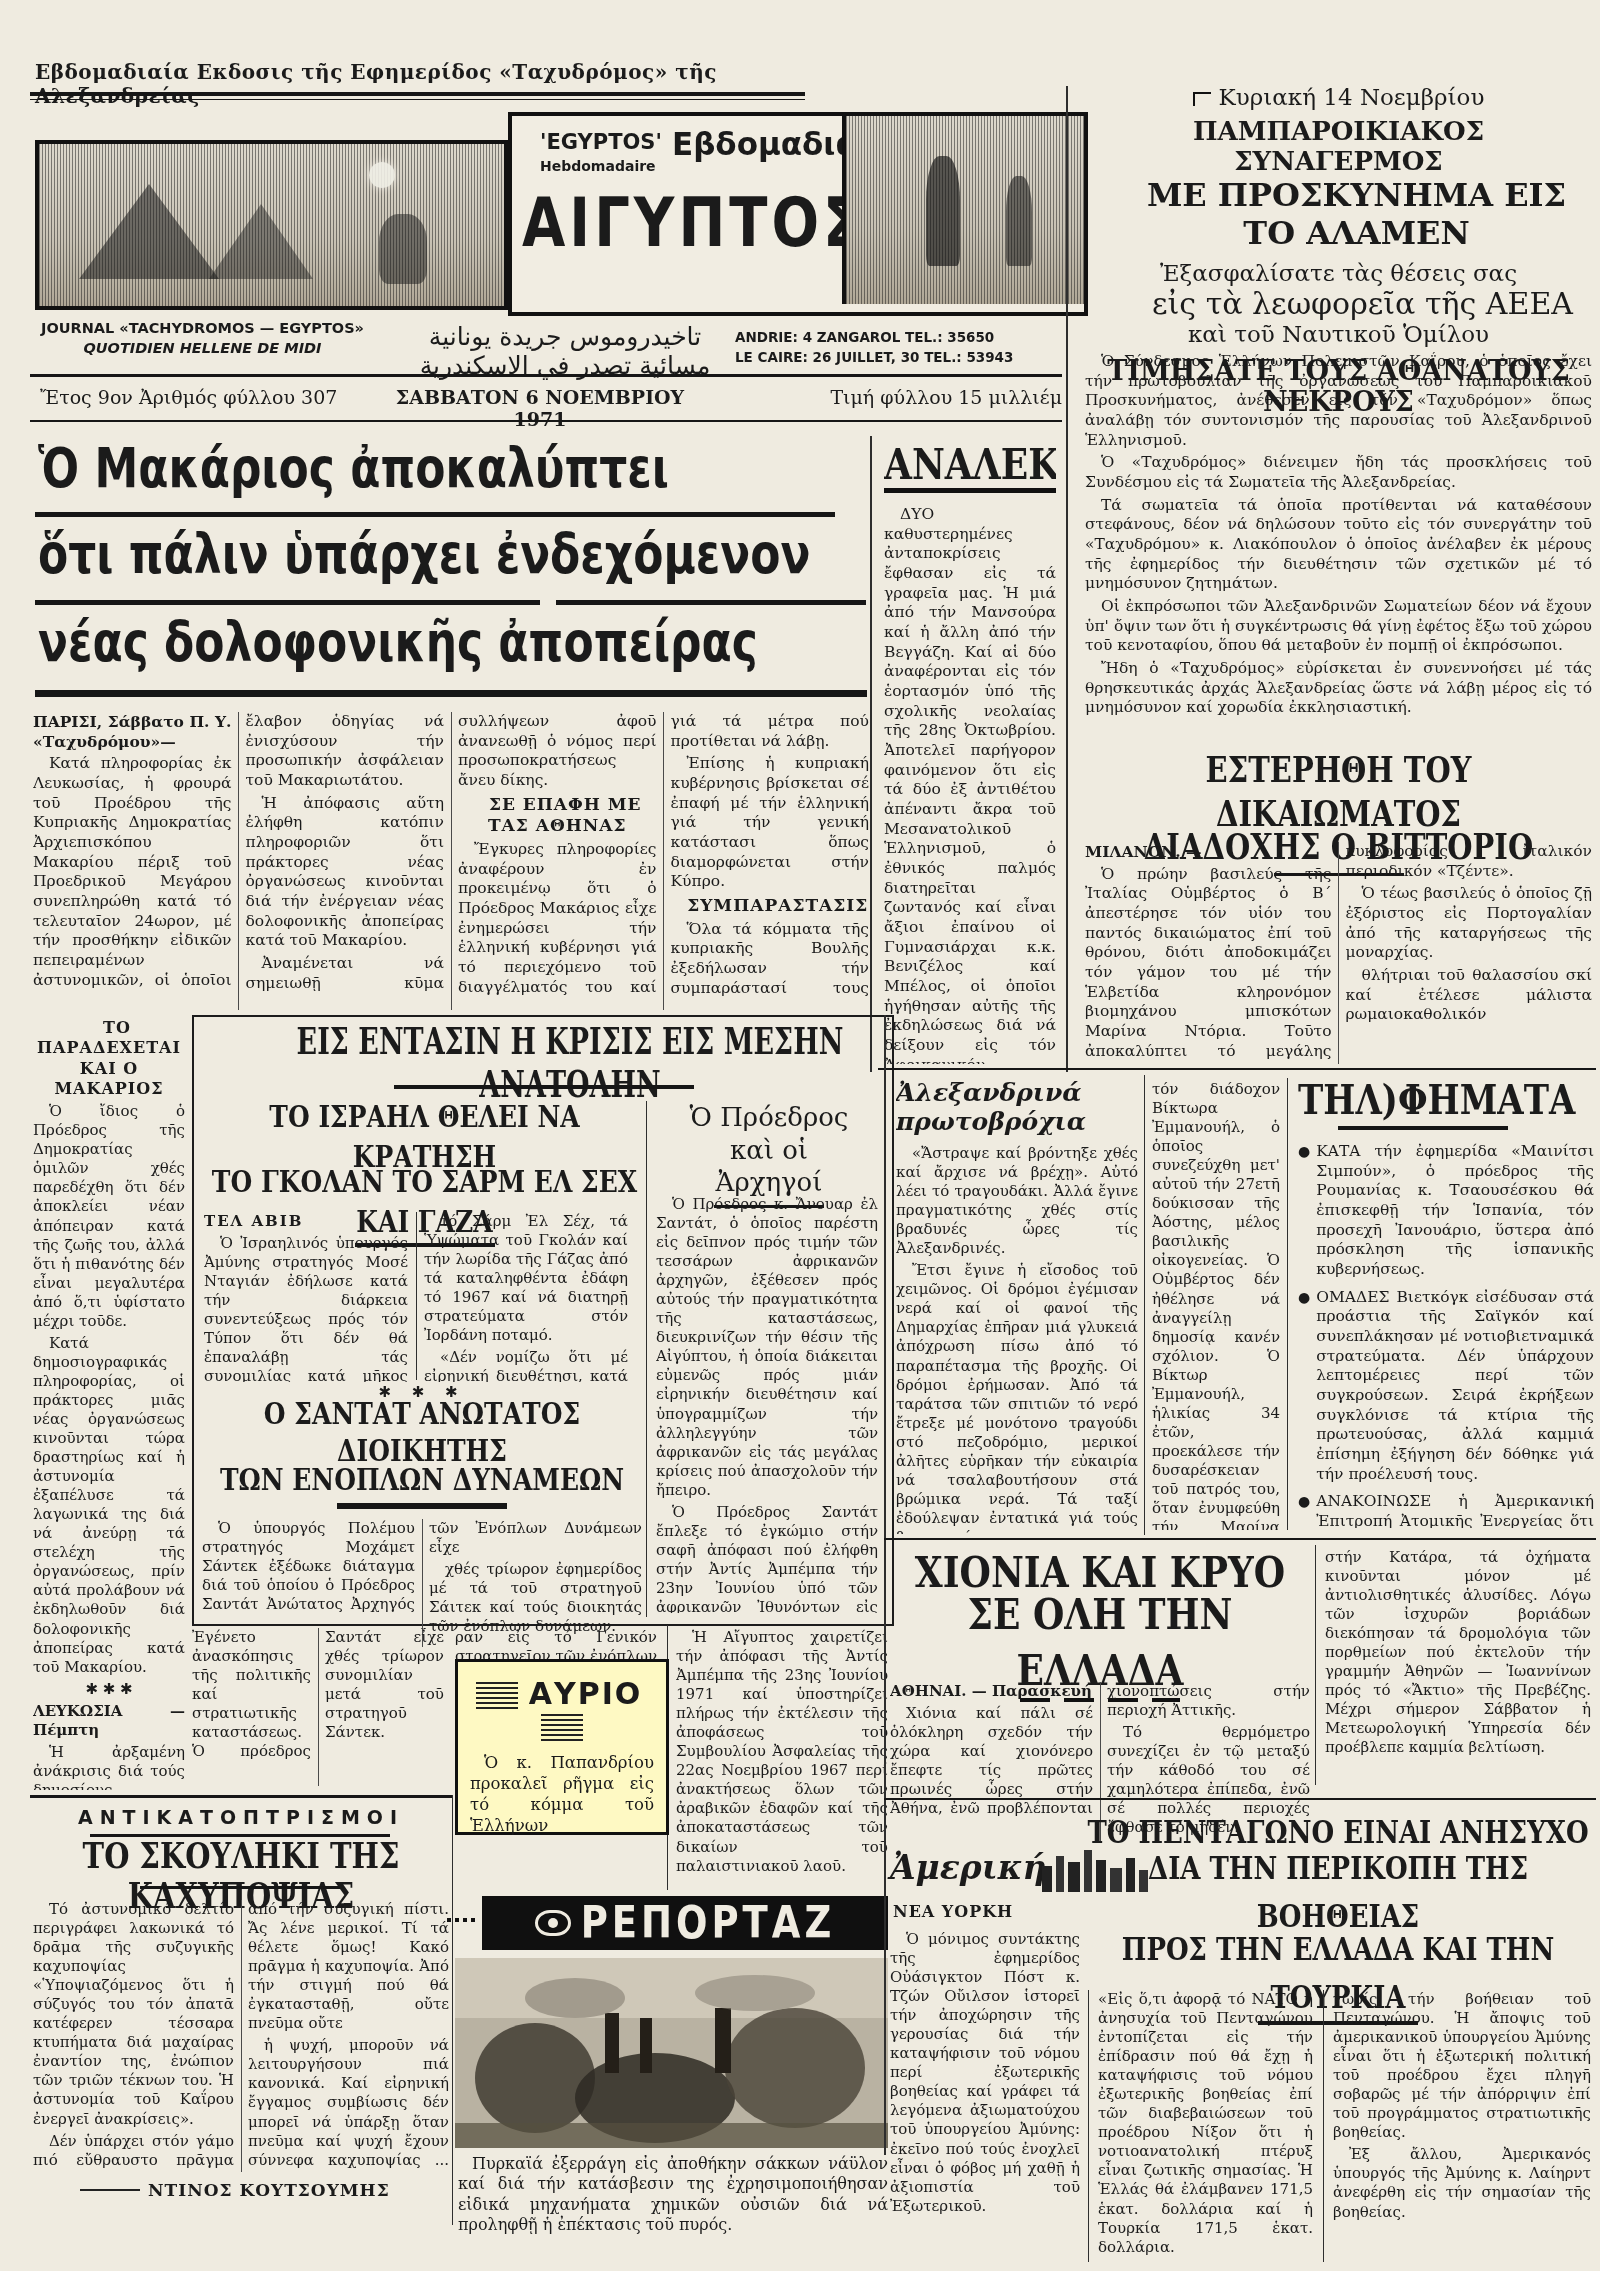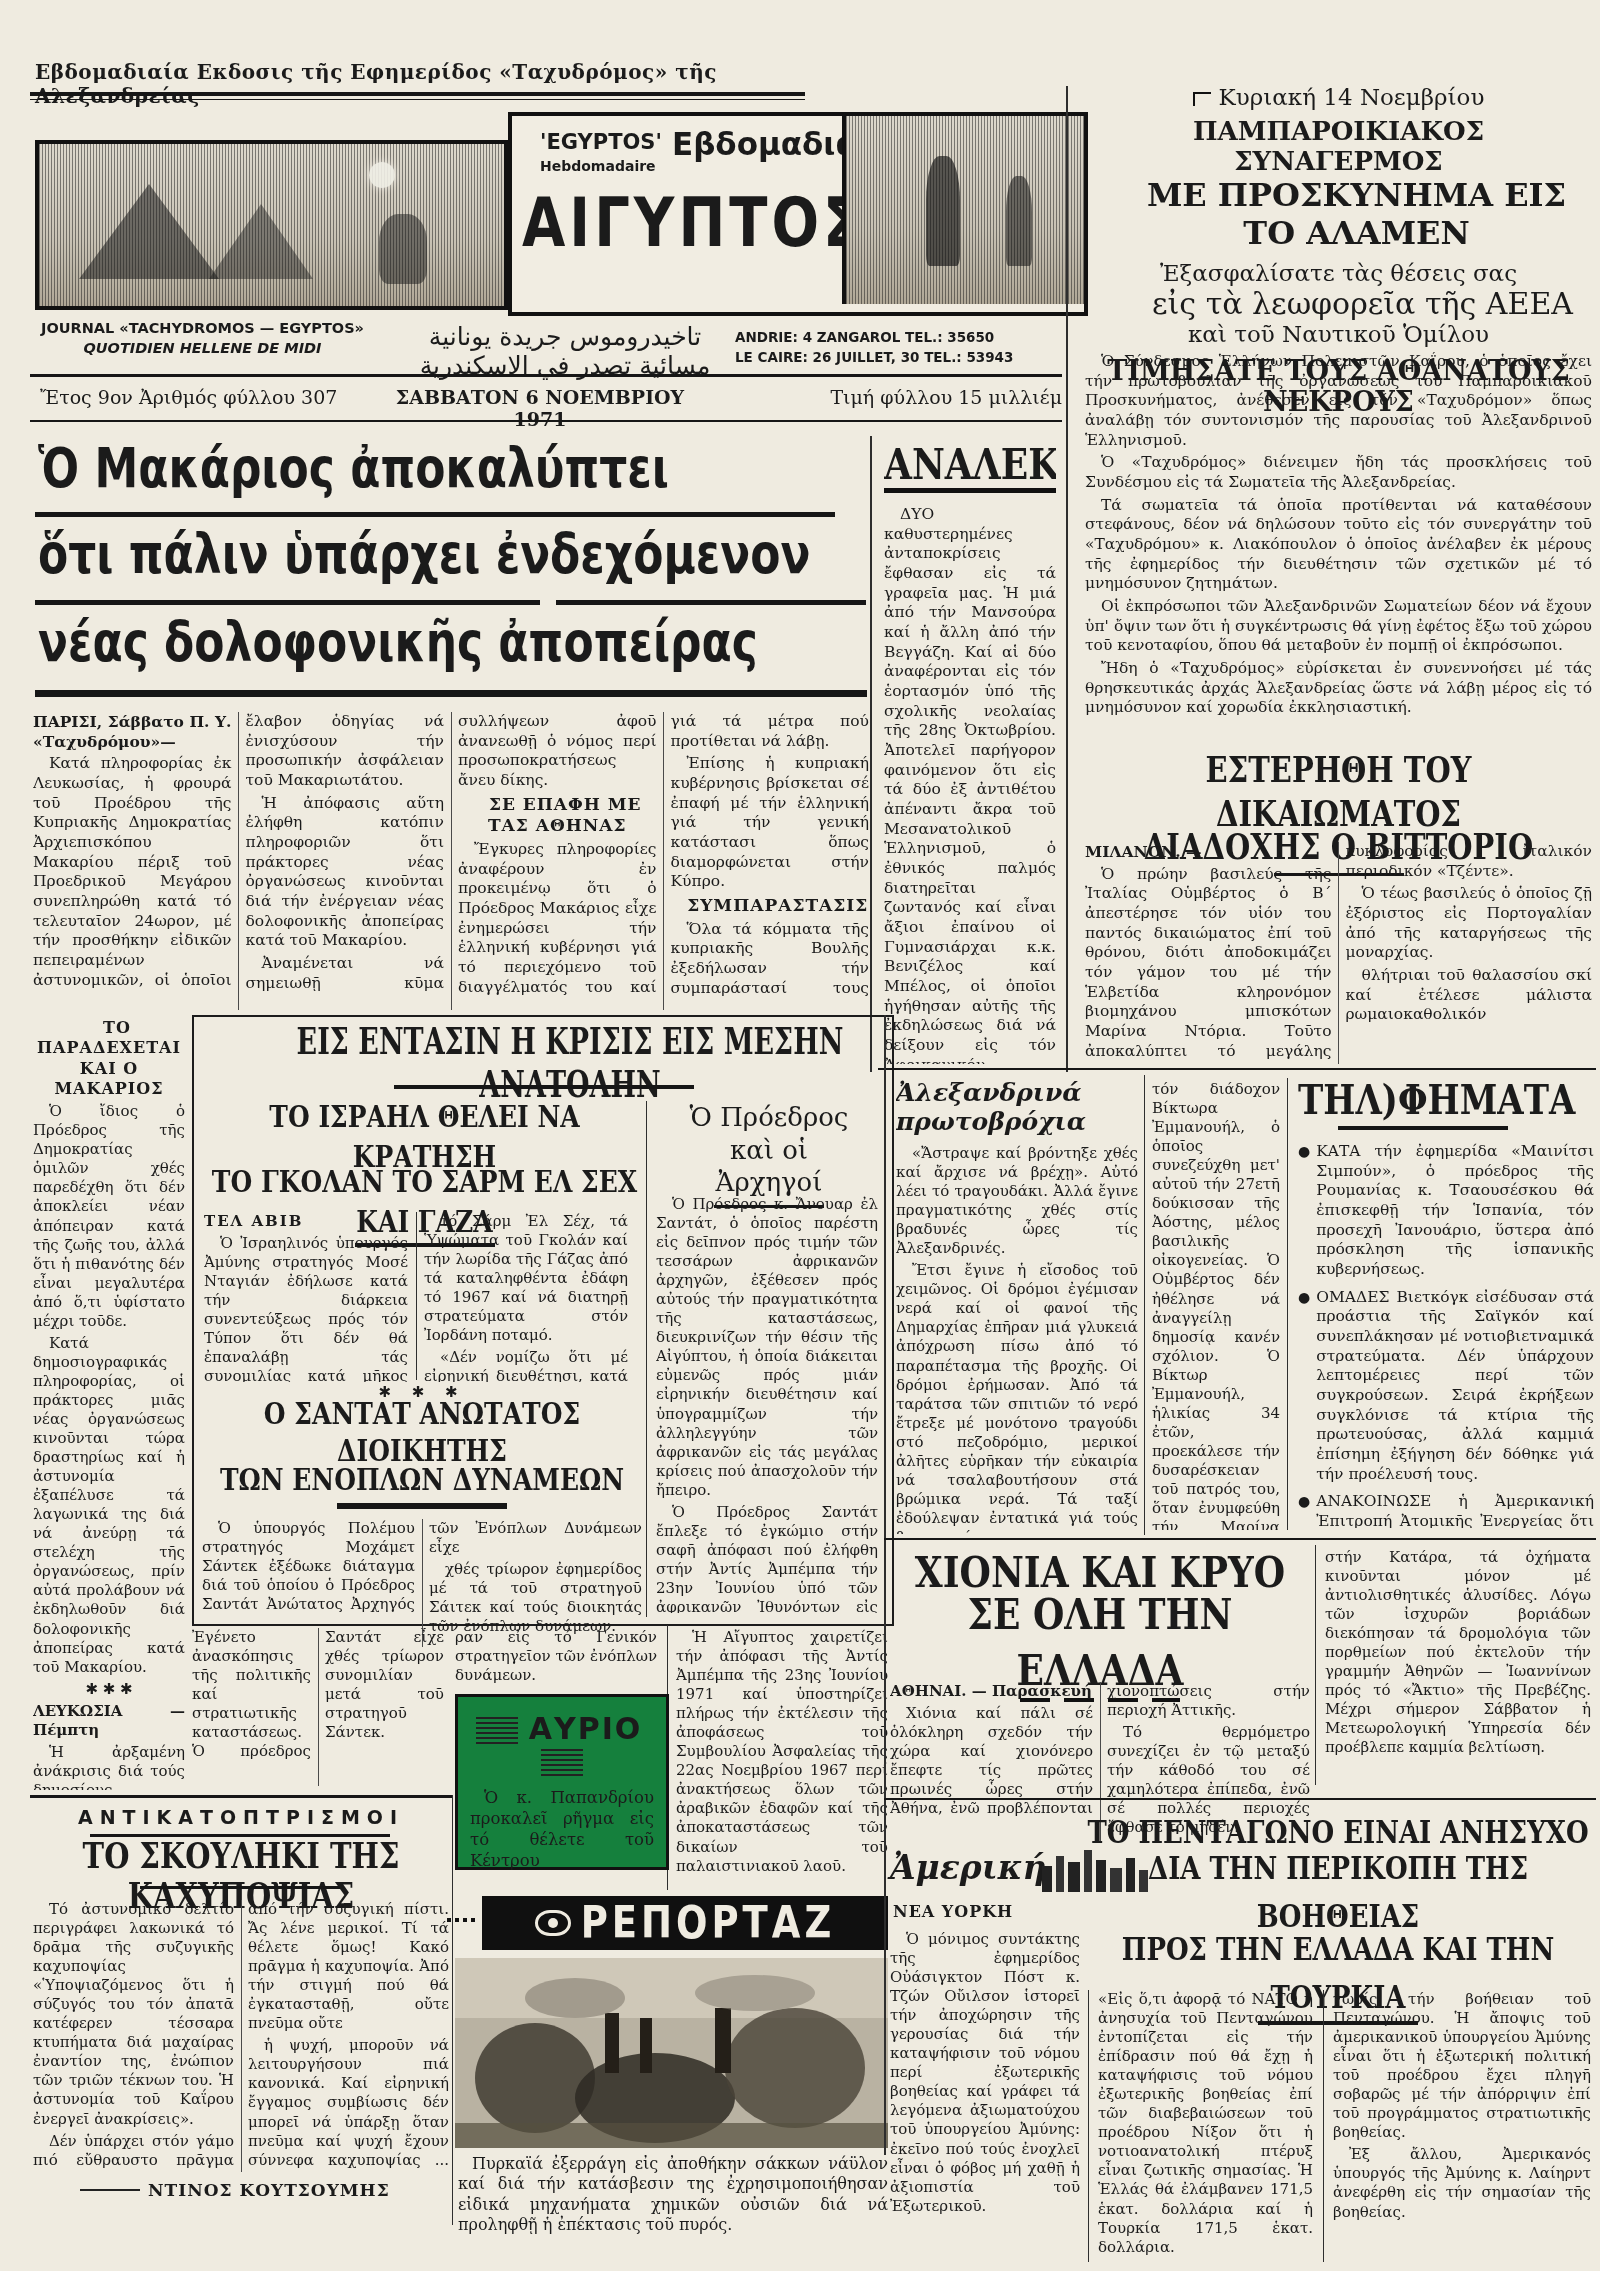--- a/index.html
+++ b/index.html
@@ -173,28 +173,28 @@
     <p style="text-indent:0;">Ἐγένετο ἀνασκόπησις τῆς πολιτικῆς καί στρατιωτικῆς καταστάσεως. Ὁ πρόεδρος Σαντάτ εἶχε χθές τρίωρον συνομιλίαν μετά τοῦ στρατηγοῦ Σάντεκ.</p>
   </div>
   <div class="vr" style="left:667px;top:1625px;height:265px;width:1px;"></div>
   <div class="abs clip bt" style="left:455px;top:1628px;width:202px;height:58px;font-size:15px;">
     <p style="text-indent:0;">ραν εἰς τό Γενικόν στρατηγεῖον τῶν ἐνόπλων δυνάμεων.</p>
   </div>
   <div class="abs clip bt" style="left:676px;top:1628px;width:212px;height:262px;font-size:15px;">
     <p>Ἡ Αἴγυπτος χαιρετίζει τήν ἀπόφασι τῆς Ἀντίς Ἀμπέμπα τῆς 23ης Ἰουνίου 1971 καί ὑποστηρίζει πλήρως τήν ἐκτέλεσιν τῆς ἀποφάσεως τοῦ Συμβουλίου Ἀσφαλείας τῆς 22ας Νοεμβρίου 1967 περί ἀνακτήσεως ὅλων τῶν ἀραβικῶν ἐδαφῶν καί τῆς ἀποκαταστάσεως τῶν δικαίων τοῦ παλαιστινιακοῦ λαοῦ.</p>
   </div>
 
-  <div class="abs" style="left:455px;top:1694px;width:208px;height:170px;border:3px solid #111;background:#15803d;">
+  <div class="abs" style="left:455px;top:1659px;width:208px;height:170px;border:3px solid #111;background:#fef9c3;">
     <div class="ctr" style="margin-top:14px;">
       <span class="bars"></span>
       <span class="sans" style="font-size:30px;font-weight:900;letter-spacing:2px;vertical-align:middle;margin:0 6px;">ΑΥΡΙΟ</span>
       <span class="bars"></span>
     </div>
     <div class="bt" style="margin:12px 12px 0;font-size:16.5px;">
-      <p style="text-indent:14px;">Ὁ κ. Παπανδρίου προκαλεῖ ρῆγμα εἰς τό θέλετε τοῦ Κέντρου</p>
+      <p style="text-indent:14px;">Ὁ κ. Παπανδρίου προκαλεῖ ρῆγμα εἰς τό κόμμα τοῦ Ἑλλήνων</p>
     </div>
   </div>
 
   <div class="abs" style="left:447px;top:1918px;width:30px;height:4px;background:repeating-linear-gradient(90deg,#111 0 4px,transparent 4px 8px);"></div>
   <div class="abs" style="left:482px;top:1896px;width:406px;height:54px;background:#101010;color:#efebe0;display:flex;align-items:center;justify-content:center;">
     <span class="eye">
         <i></i>
       </span>
     <span class="sans" style="font-size:37px;font-weight:900;letter-spacing:4px;"><span class="cond12">ΡΕΠΟΡΤΑΖ</span></span>
   </div>

